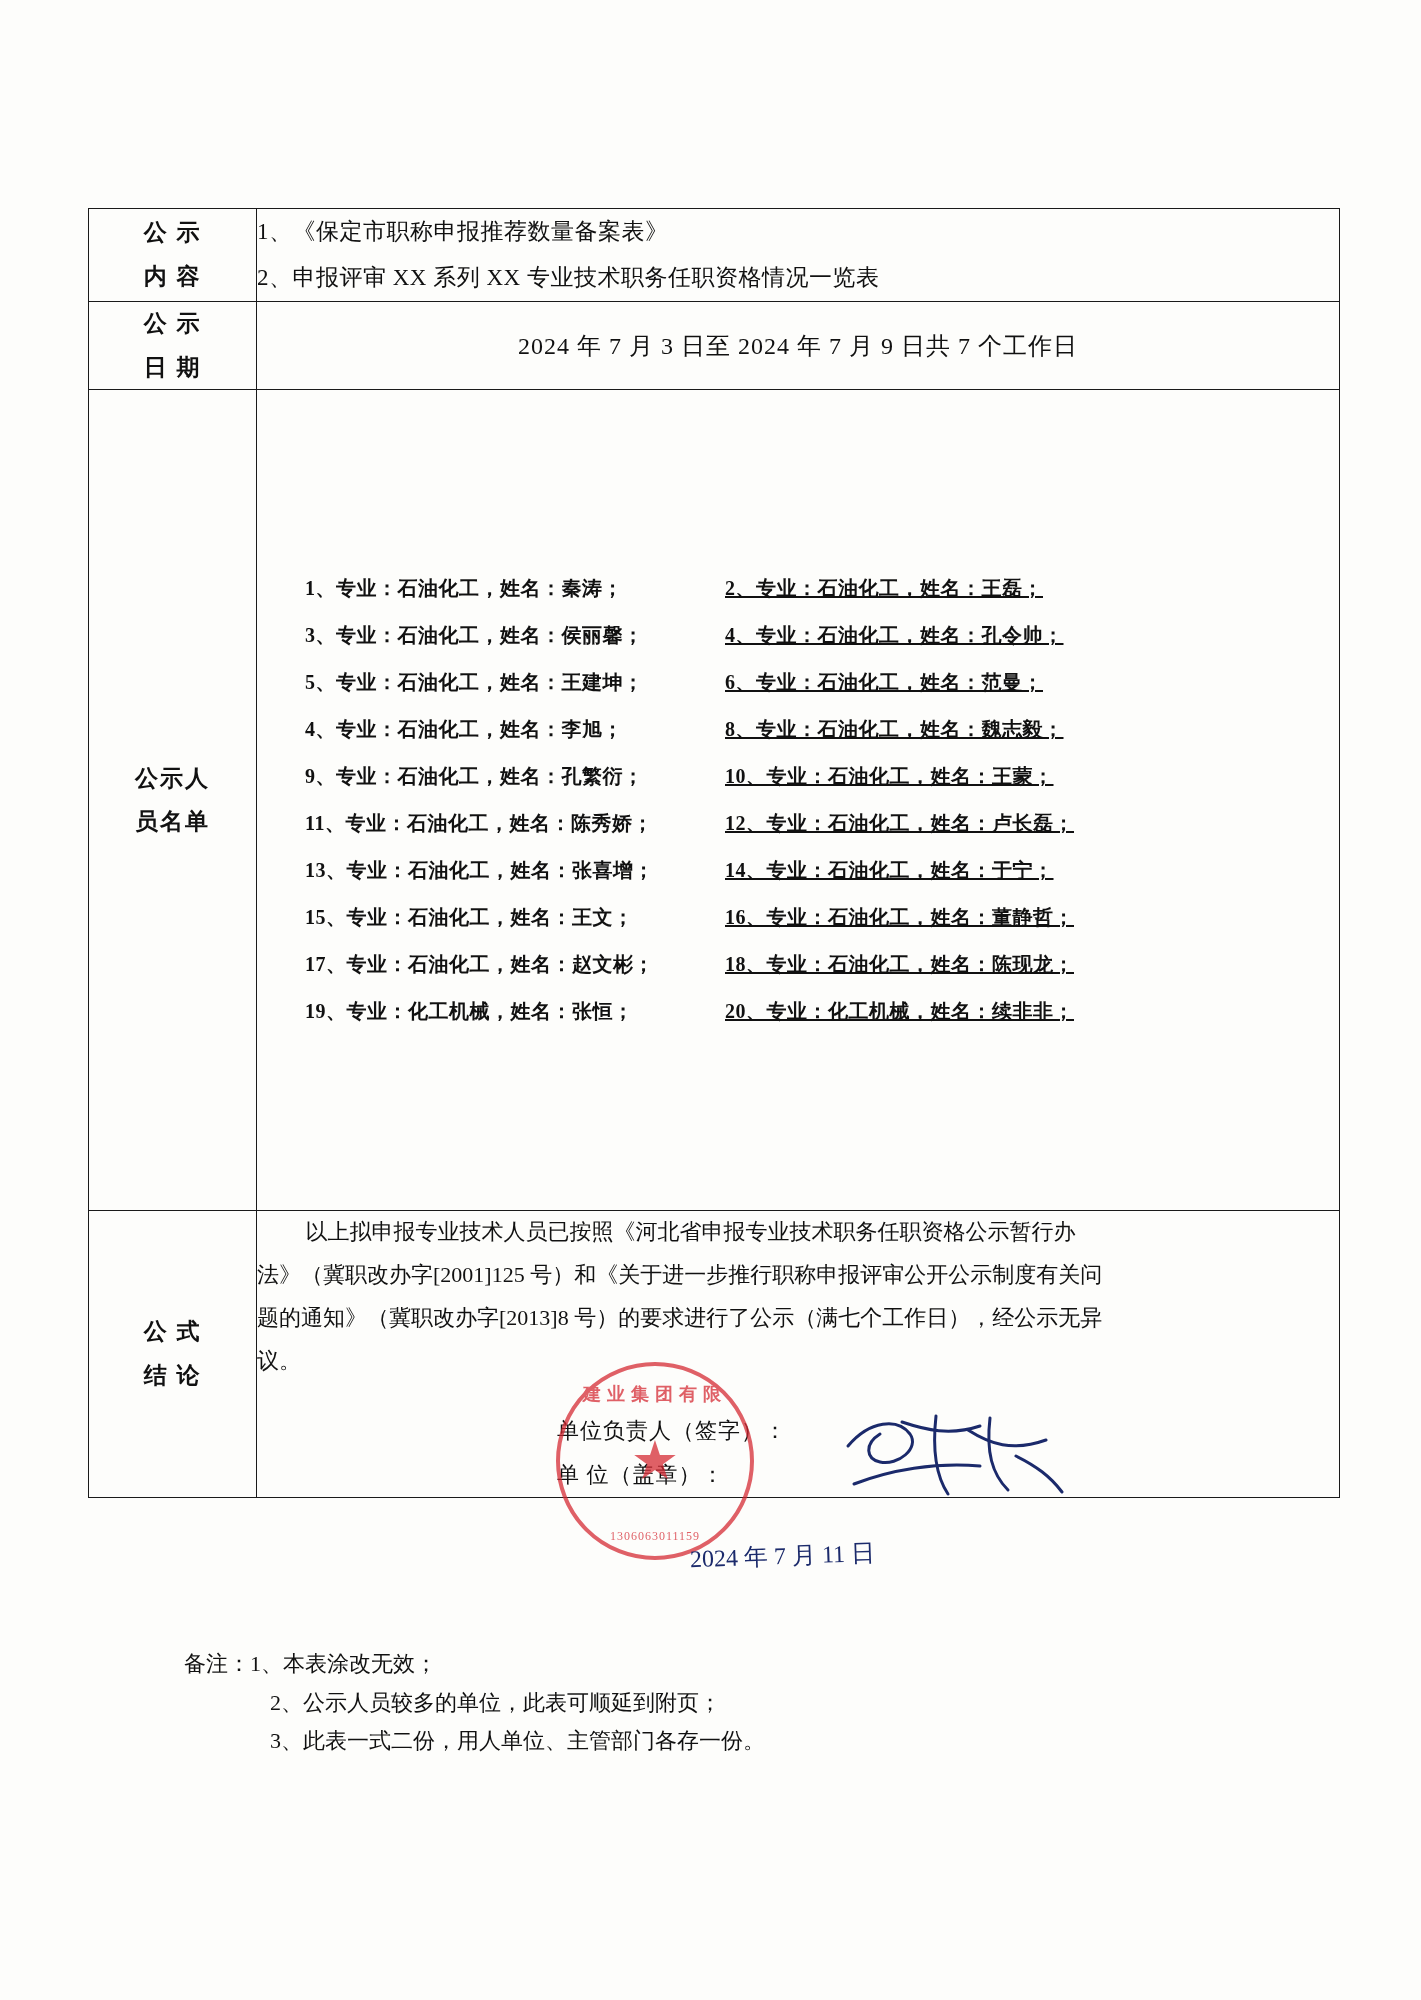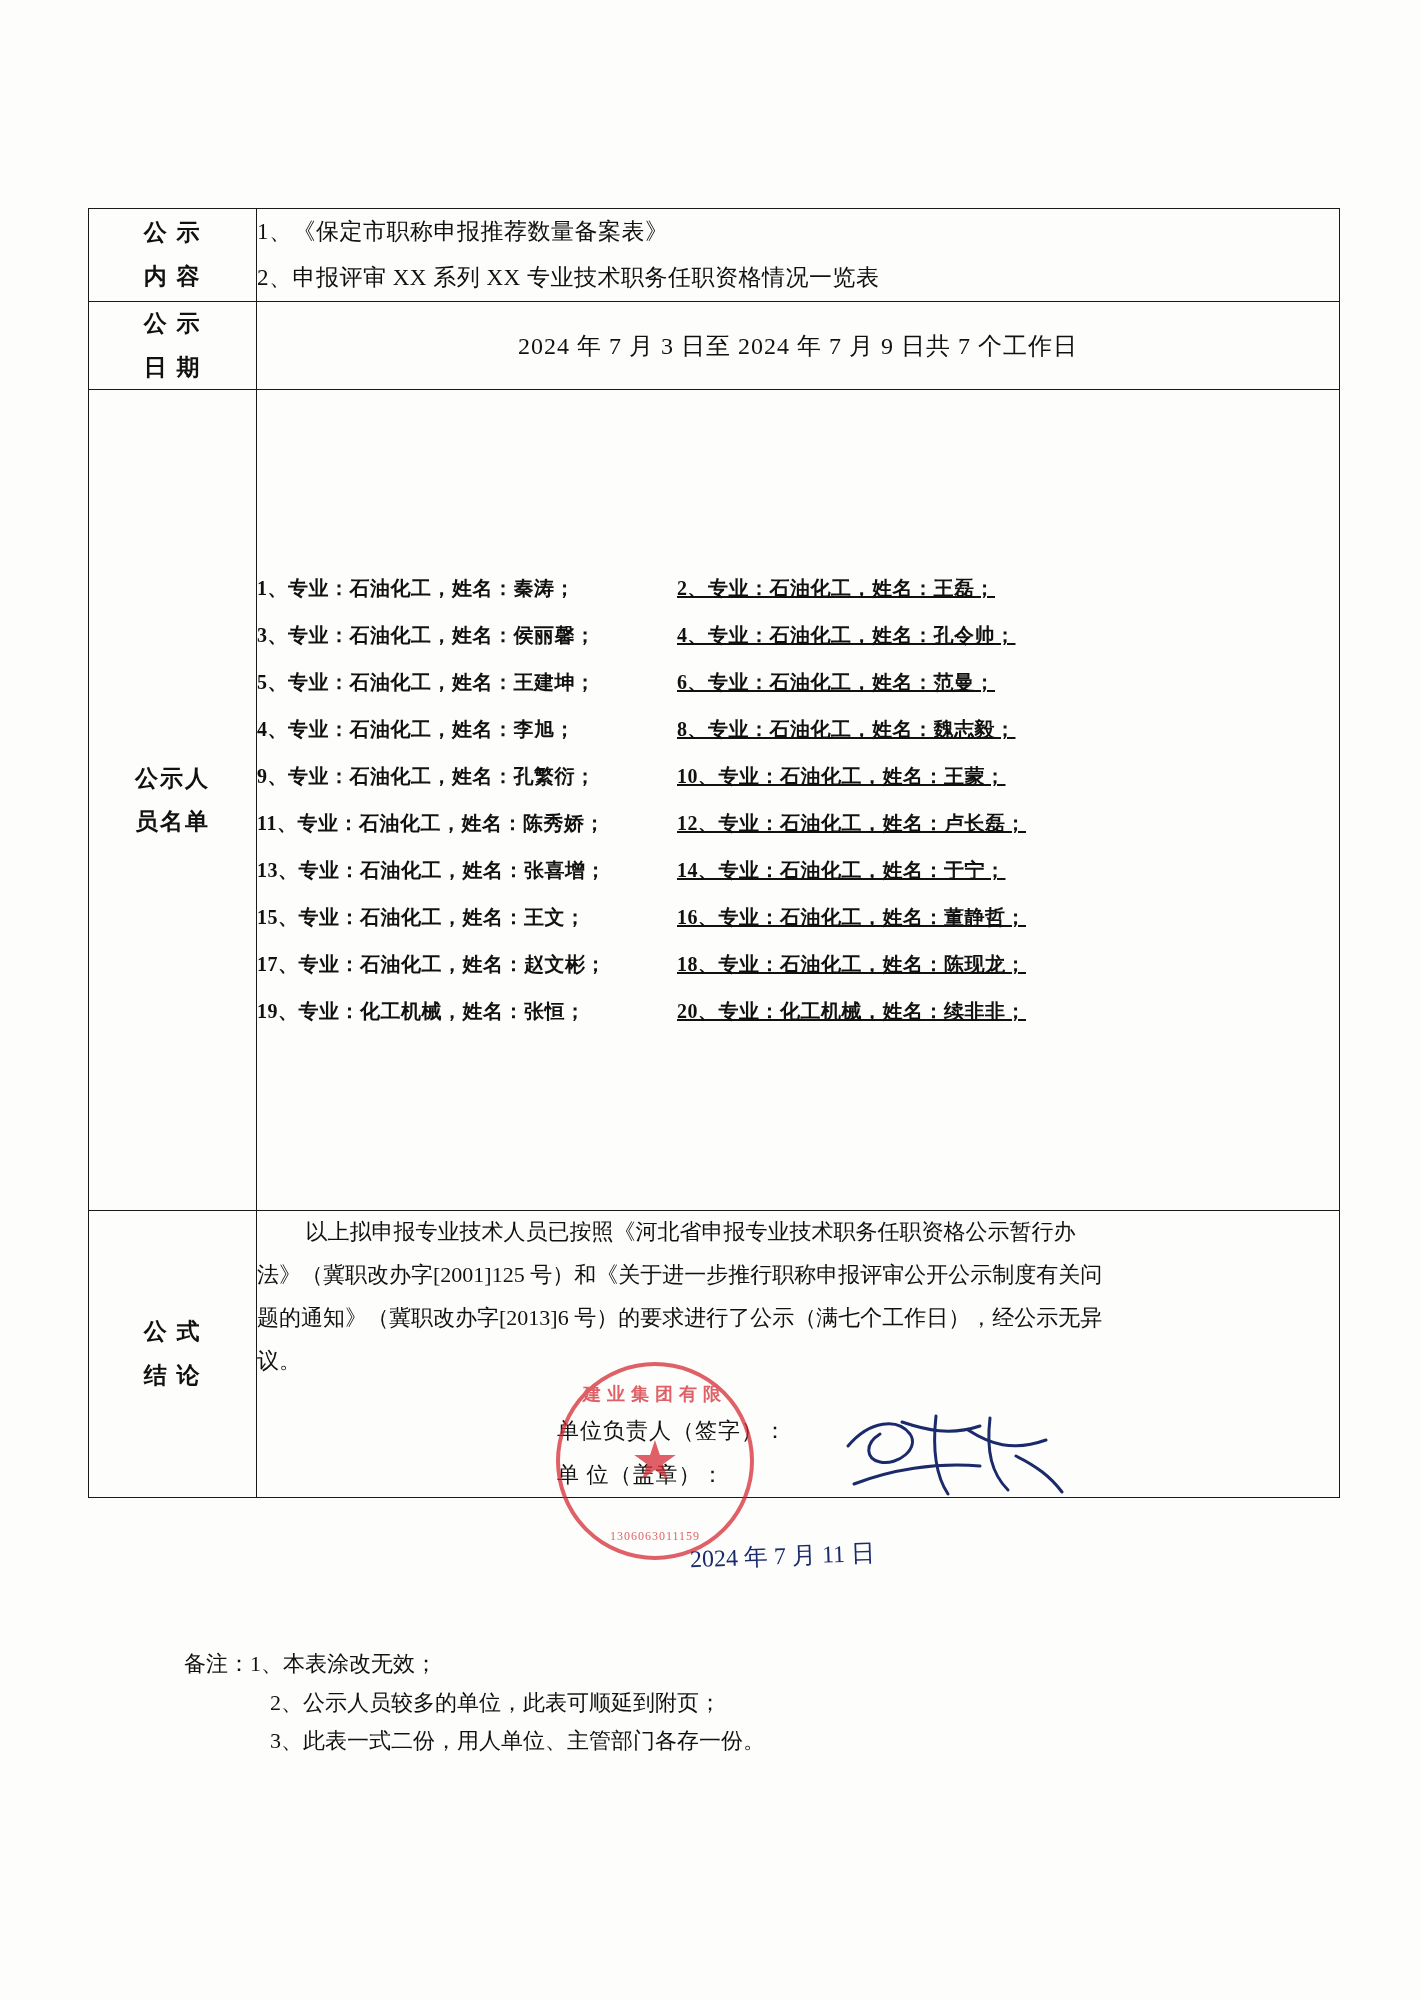--- a/index.html
+++ b/index.html
@@ -81,20 +81,21 @@
   .names-wrap {
     padding: 10px 0;
   }
   .name-row {
     display: flex;
     font-size: 20px;
     font-weight: bold;
     line-height: 2.35;
     letter-spacing: 0.5px;
     white-space: nowrap;
+    margin-left: 48px;
   }
   .name-col-a { width: 420px; flex: 0 0 420px; }
   .name-col-b { flex: 1; text-decoration: underline; }
   .concl-cell {
     padding: 22px 26px 26px 26px;
     font-size: 22px;
     line-height: 1.95;
     position: relative;
     height: 250px;
     vertical-align: top;
@@ -265,21 +266,21 @@
     </tr>
 
     <tr>
       <td class="label-cell">
         <div>公 式</div>
         <div>结 论</div>
       </td>
       <td class="concl-cell">
         <p class="first">以上拟申报专业技术人员已按照《河北省申报专业技术职务任职资格公示暂行办</p>
         <p>法》（冀职改办字[2001]125 号）和《关于进一步推行职称申报评审公开公示制度有关问</p>
-        <p>题的通知》（冀职改办字[2013]6 号）的要求进行了公示（满七个工作日），经公示无异</p>
+        <p>题的通知》（冀职改办字[2013]8 号）的要求进行了公示（满七个工作日），经公示无异</p>
         <p>议。</p>
         <div class="sign-area">
           <div class="sline">单位负责人（签字）：</div>
           <div class="sline">单       位（盖章）：</div>
         </div>
       </td>
     </tr>
   </tbody>
     </table>
 

